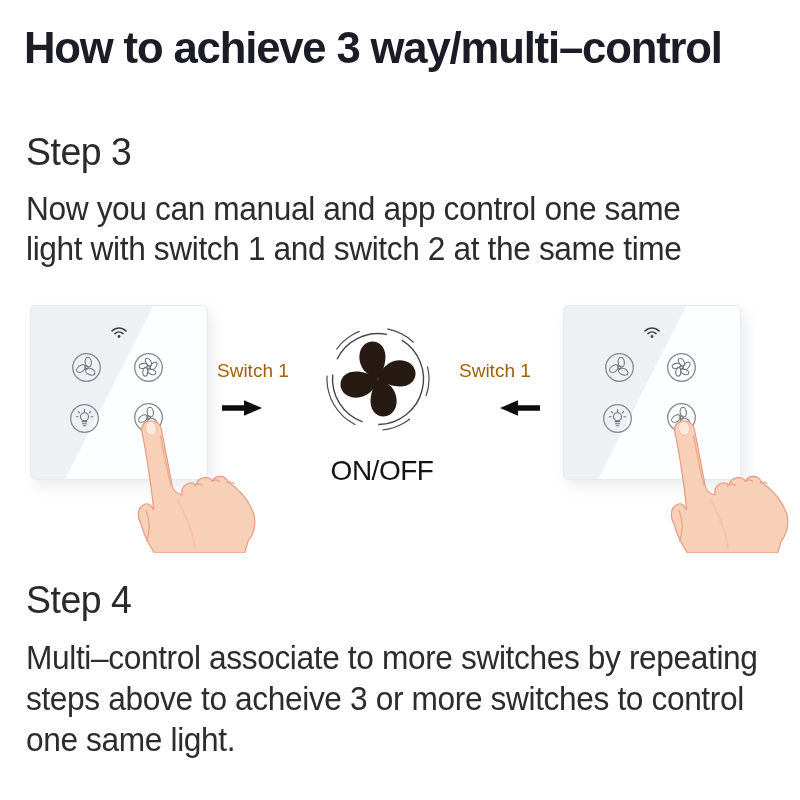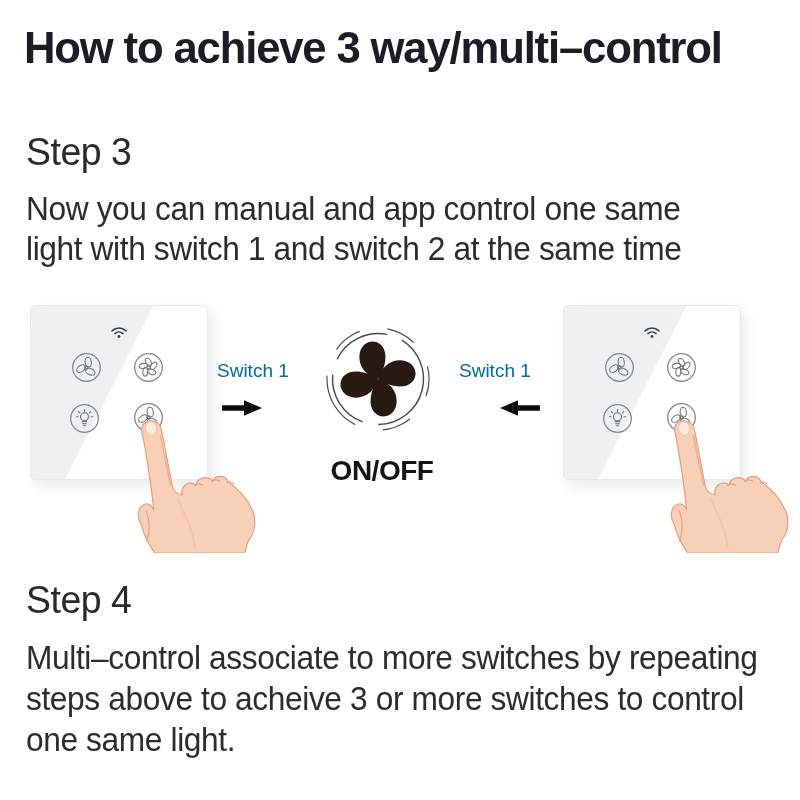--- a/index.html
+++ b/index.html
@@ -38,31 +38,31 @@
   .btn{position:absolute;width:31px;height:31px;}
   .btn.tl{left:40px;top:46px;}
   .btn.tr{left:102px;top:46px;}
   .btn.bl{left:38px;top:97px;}
   .btn.br{left:102px;top:96px;}
 
   .hand{position:absolute;width:150px;height:133px;}
   .hand.left{left:115px;top:420px;}
   .hand.right{left:648px;top:420px;}
 
-  .sw-label{position:absolute;font-size:19px;color:#0369a1;white-space:nowrap;}
+  .sw-label{position:absolute;font-size:19px;color:#a16207;white-space:nowrap;}
   .sw1{left:217px;top:360px;}
   .sw2{left:459px;top:360px;}
   .arrow{position:absolute;width:40px;height:16px;}
   .a1{left:222px;top:400px;}
   .a2{left:500px;top:400px;transform:scaleX(-1);}
 
   .fanicon{position:absolute;left:325px;top:326px;width:106px;height:106px;}
   .onoff{
     position:absolute;left:318px;top:455px;width:128px;text-align:center;
-    font-size:28px;font-weight:700;color:#141414;letter-spacing:-.5px;
+    font-size:28px;font-weight:400;color:#141414;letter-spacing:-.5px;
   }
   .defs{position:absolute;width:0;height:0;overflow:hidden;}
 </style>
 </head>
 <body>
 
 <svg class="defs" aria-hidden="true">
   <defs>
     <symbol id="sym-wifi" viewBox="0 0 18 14">
       <path d="M1.5 5.2 C5.6 1.2 12.4 1.2 16.5 5.2" fill="none" stroke="#3b4046" stroke-width="1.7" stroke-linecap="round"></path>

